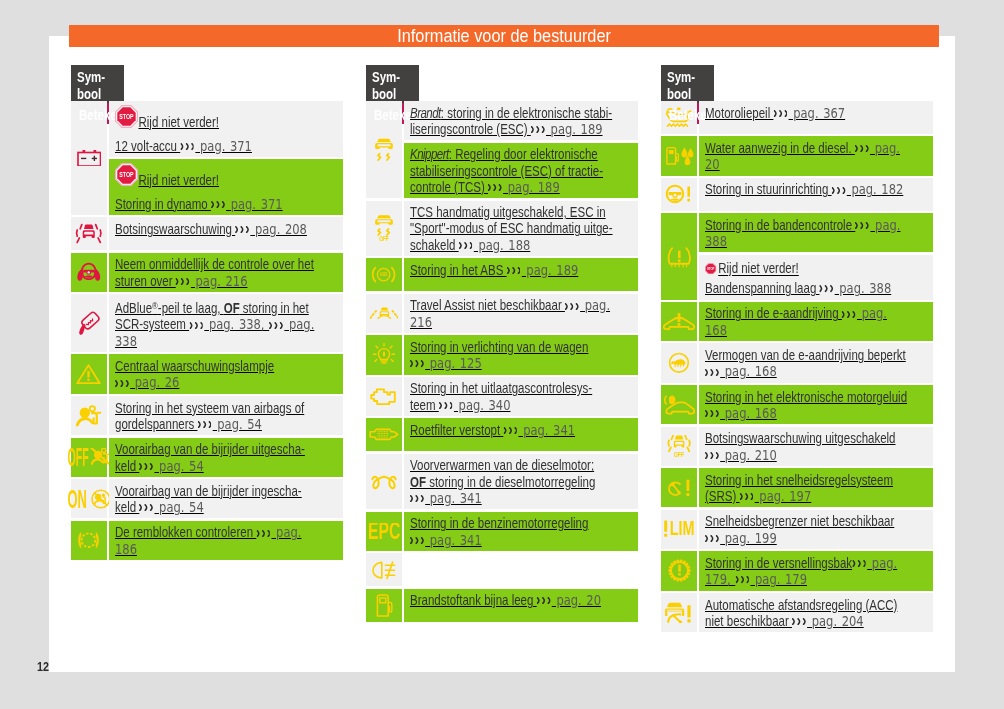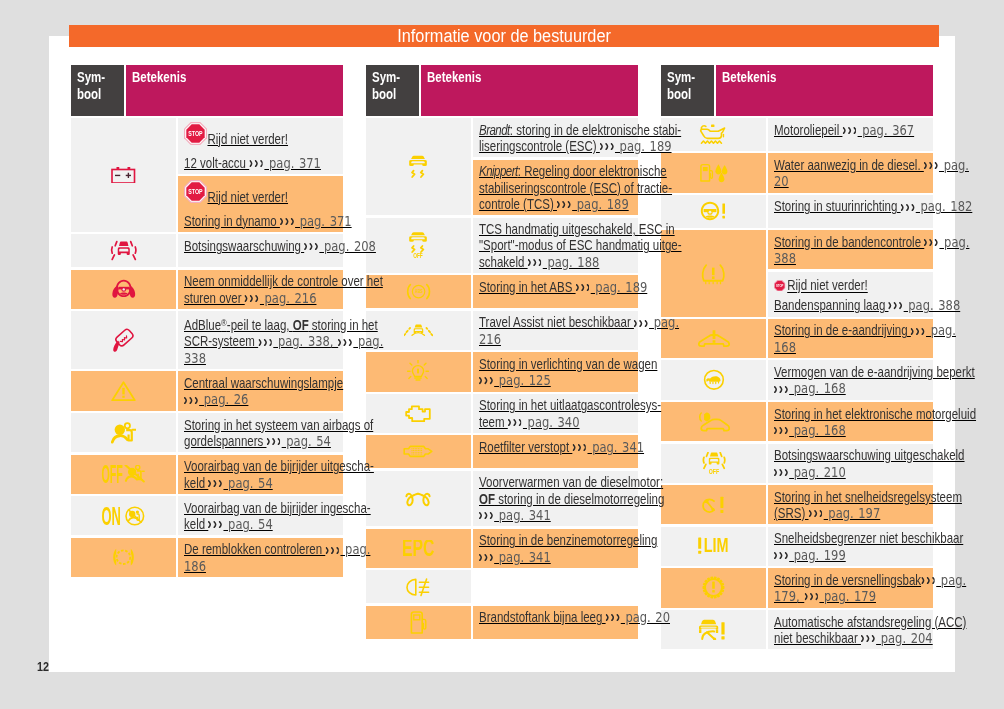--- a/index.html
+++ b/index.html
@@ -11,41 +11,41 @@
   .topbar{position:absolute;left:69px;top:24.6px;width:870px;height:22.6px;background:#f4692a;
           color:#fff;text-align:center;}
   .topbar .ttl{display:inline-block;font-size:18px;line-height:22.6px;
                transform:scaleX(.905);transform-origin:center center;white-space:nowrap;font-weight:400;}
     .folio{position:absolute;left:21.6px;top:660.5px;width:27px;text-align:right;font-size:12.5px;
          font-weight:700;color:#2b2b2b;line-height:12px;text-decoration:underline;}
   .folio span{display:inline-block;transform:scaleX(.86);transform-origin:right center;}
   .cols{position:absolute;left:70.8px;top:65px;display:flex;align-items:flex-start;}
   .tbl{width:271.8px;}
   .tbl+.tbl{margin-left:23.4px;}
-  .hdr{display:flex;height:51px;margin-bottom:2.0px;}
+  .hdr{display:flex;height:34px;margin-bottom:2.0px;flex-direction:column;}
   .hdr .h1{width:52.8px;flex:none;background:#434040;color:#fff;}
   .hdr .h2{flex:1;margin-left:2.1px;background:#be185d;color:#fff;}
   .hdr .hin{padding-left:6.2px;padding-top:3.8px;font-size:13.9px;font-weight:700;line-height:17.0px;}
   .hdr .hin span{display:block;transform:scaleX(.828);transform-origin:left center;white-space:nowrap;}
   .grp{display:flex;margin-bottom:2.3px;}
-  .sym{width:73px;flex:none;display:flex;align-items:center;justify-content:center;padding:4px 16px;}
+  .sym{width:36px;flex:none;display:flex;align-items:center;justify-content:center;padding:4px 0;}
   .icobox{display:flex;align-items:center;justify-content:center;height:25px;}
   .subs{flex:1;min-width:0;margin-left:2.1px;display:flex;flex-direction:column;text-decoration:underline;}
     .sub{padding:3.6px 6.2px 3.0px 6.2px;min-width:0;overflow:visible;flex:1 0 auto;}
   .sub+.sub{margin-top:2.3px;}
   .ln{white-space:nowrap;font-size:13.9px;line-height:16.35px;color:#333232;
       transform:scaleX(.828);transform-origin:left center;}
   .ref{color:#5a5a5a;font-family:"DejaVu Sans",sans-serif;font-size:13.9px;word-spacing:1.2px;}
   .chev{display:inline-block;vertical-align:0.7px;line-height:0;margin-right:1.6px;}
   .chev svg{display:inline-block;vertical-align:baseline;}
   .b{font-weight:700;}
   .i{font-style:italic;letter-spacing:-0.62px;}
   .sup{font-size:9.4px;vertical-align:4.2px;}
   .lt{background:#f1f1f1;}
-  .dk{background:#fdba74;}
+  .dk{background:#84cc16;}
   svg.ic{display:block;}
   .inlineic{display:inline-block;vertical-align:-11px;margin-right:0.6px;margin-bottom:10px;}
   .inlineic.sm{vertical-align:-6.7px;margin:4.6px 2.2px 5.9px 0;}
 </style>
 </head>
 <body>
 
 <div class="root">
   <div class="sheet"></div>
   <div class="topbar">

